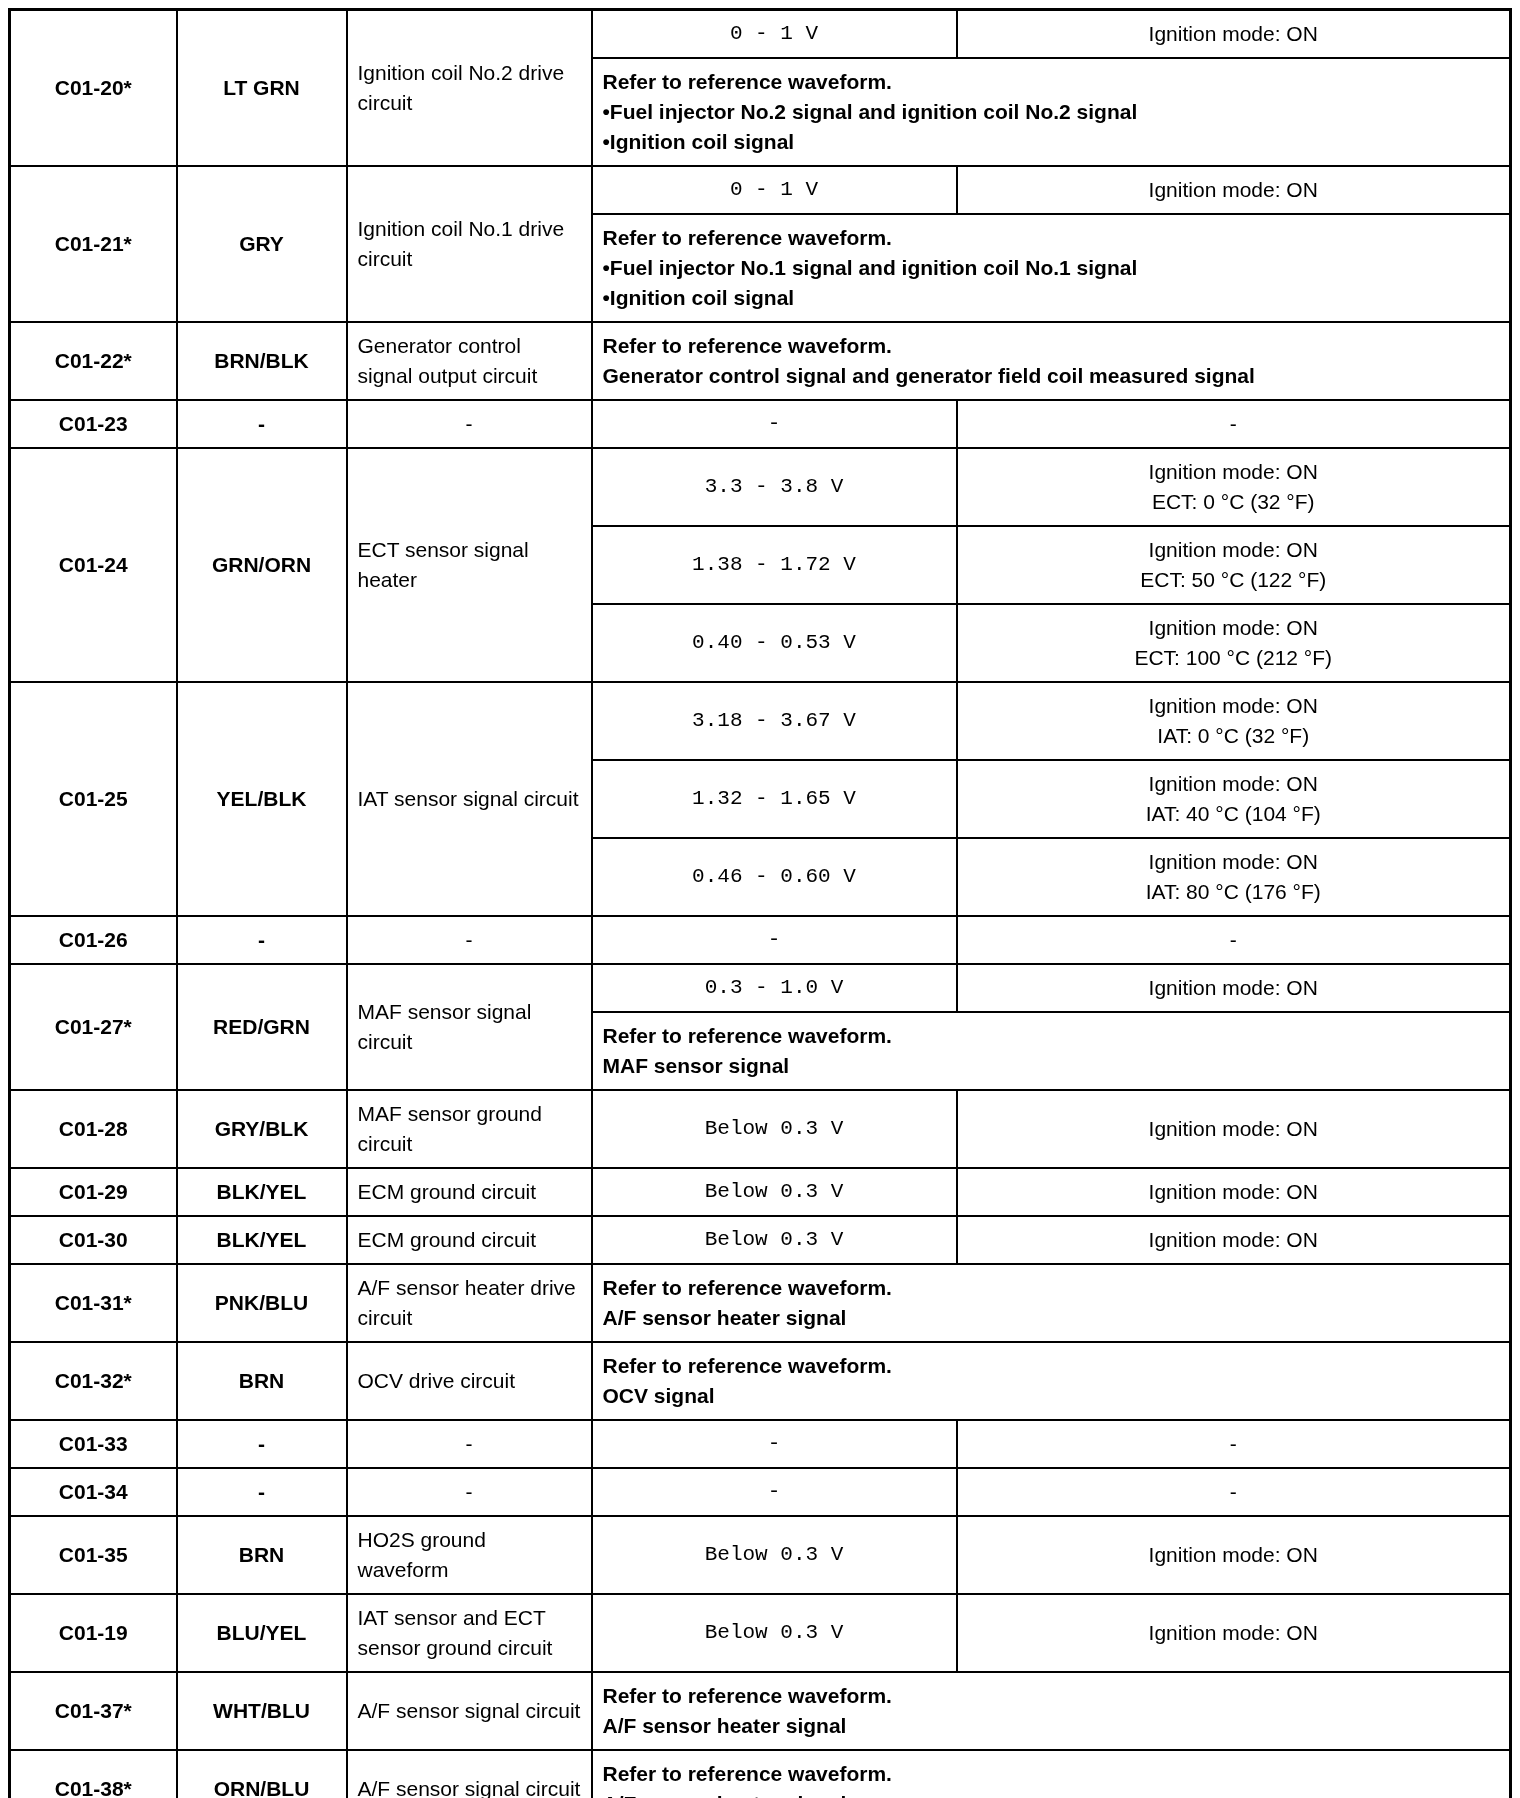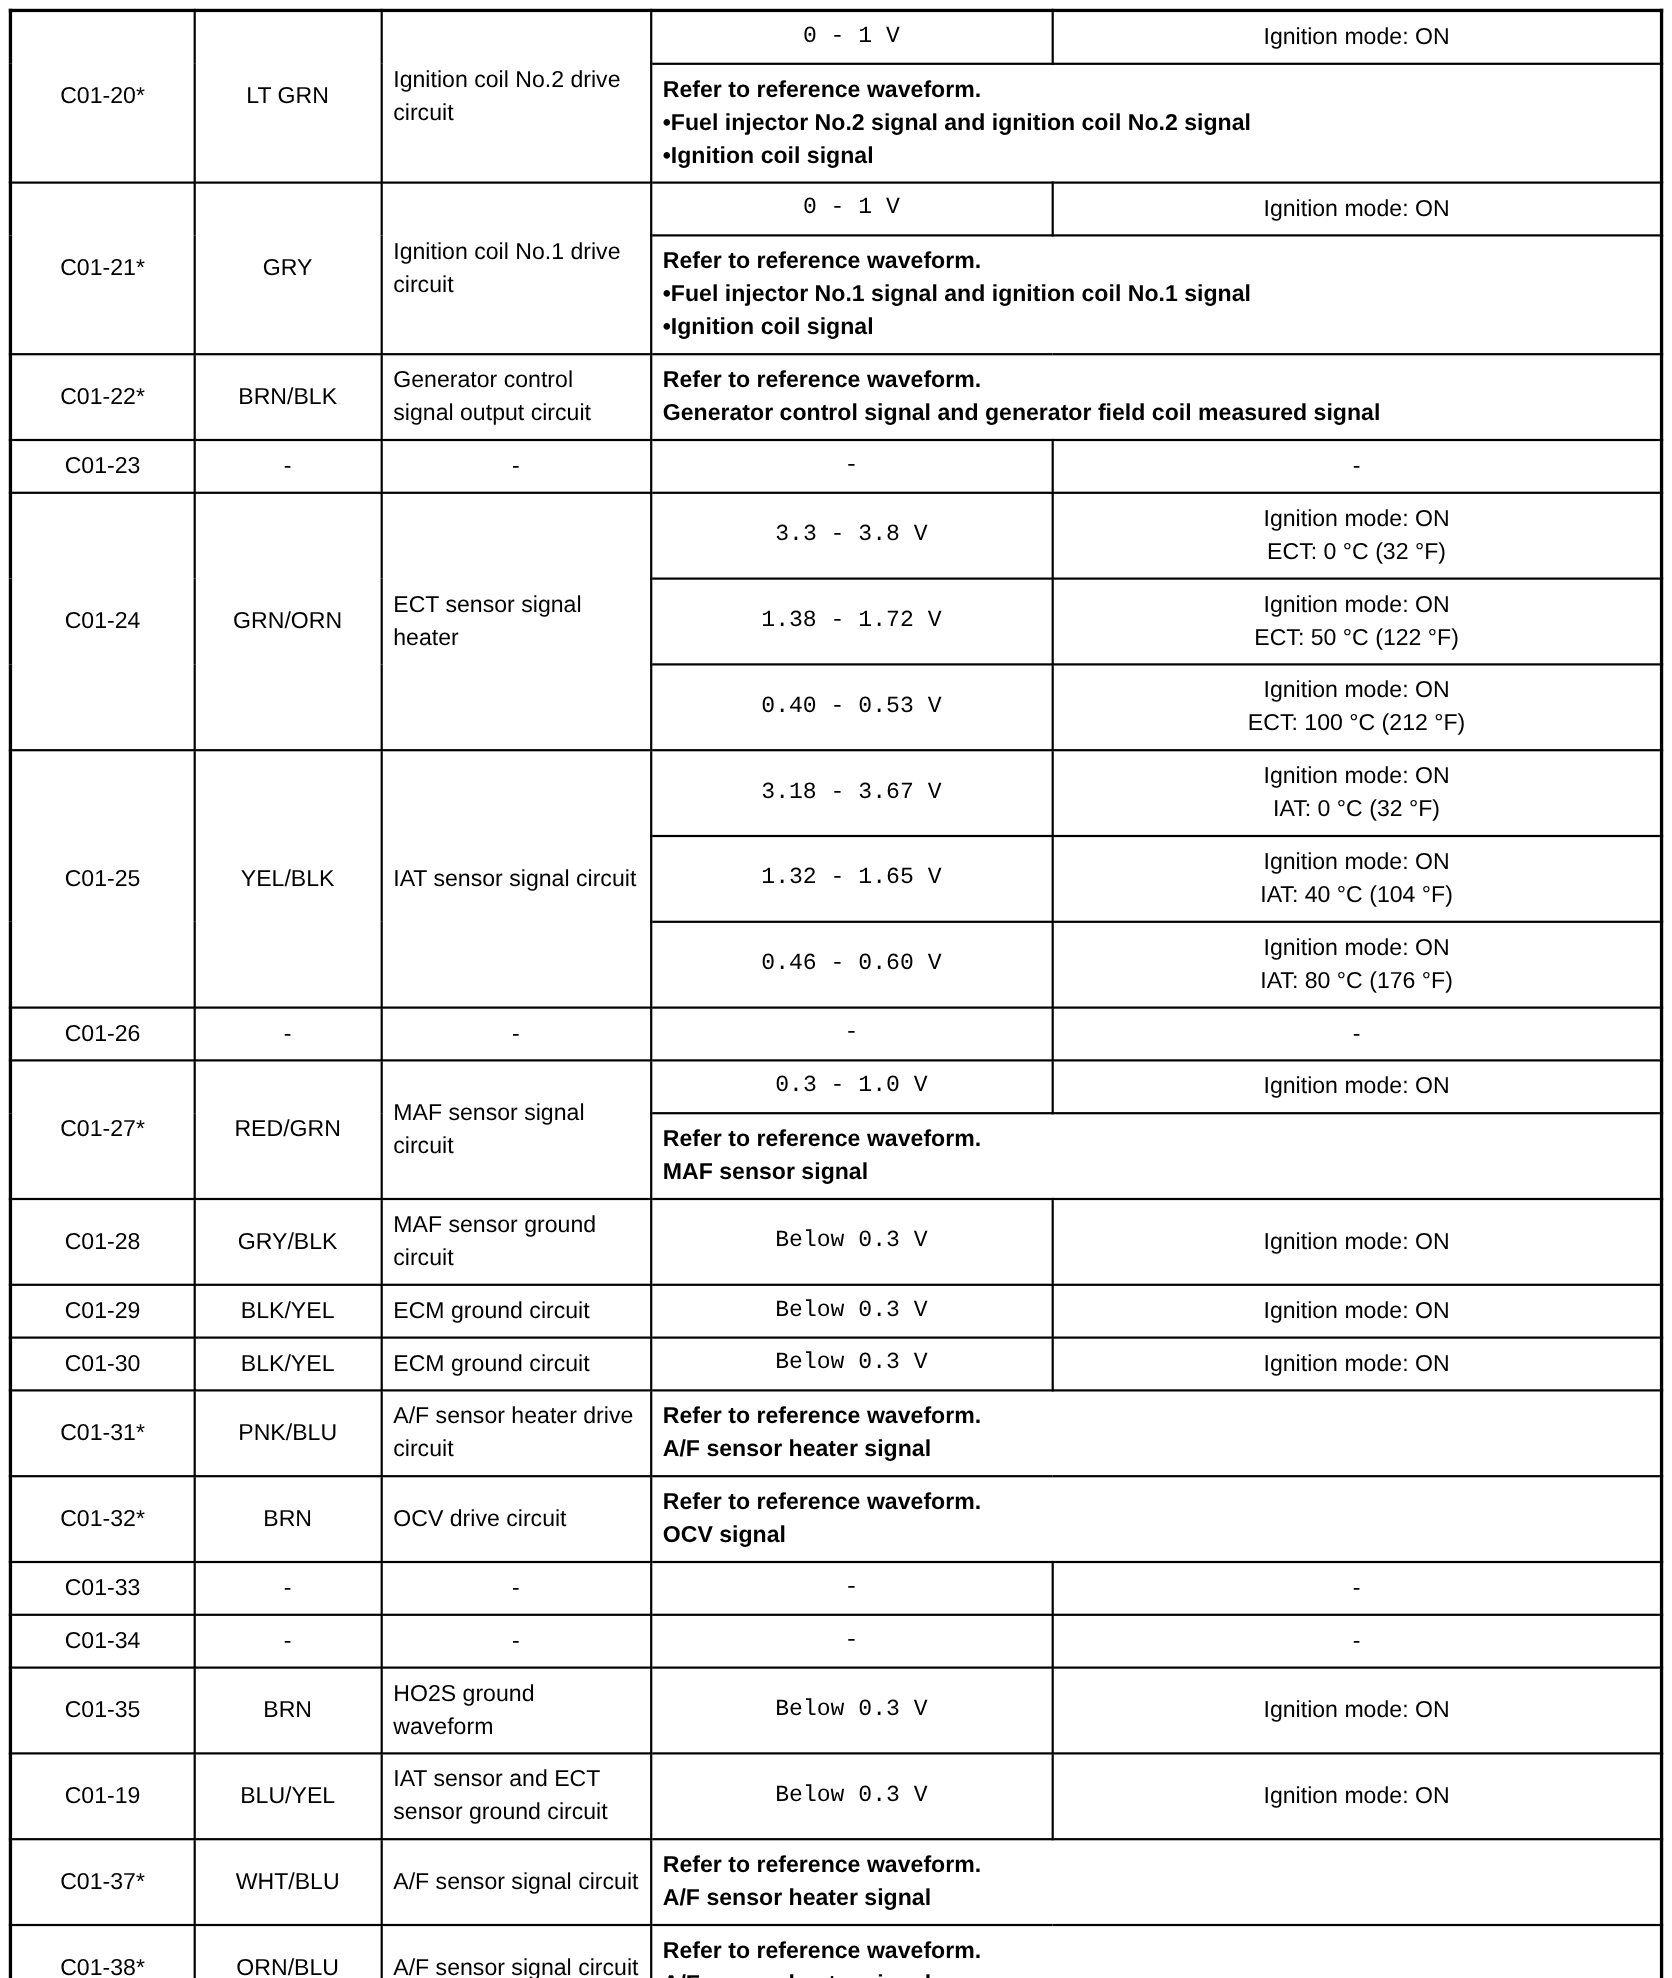--- a/index.html
+++ b/index.html
@@ -24,21 +24,21 @@
   table.pin-table td {
     border: 2px solid #000000;
     font-size: 21px;
     line-height: 30px;
     color: #000000;
     padding: 8px 10px;
     vertical-align: middle;
     overflow: hidden;
     word-wrap: break-word;
   }
-  .c-terminal, .c-wire { text-align: center; }
+  .c-terminal, .c-wire { text-align: center; font-weight: bold; }
   .c-circuit { text-align: left; }
   .c-circuit.dash { text-align: center; }
   .c-value { text-align: center; font-family: Liberation Mono, monospace; }
   .c-cond { text-align: center; white-space: pre-line; }
   .c-cond.dash { text-align: center; }
   .c-span { text-align: left; white-space: pre-line; font-weight: bold; }
 </style>
 </head>
 <body>
 

